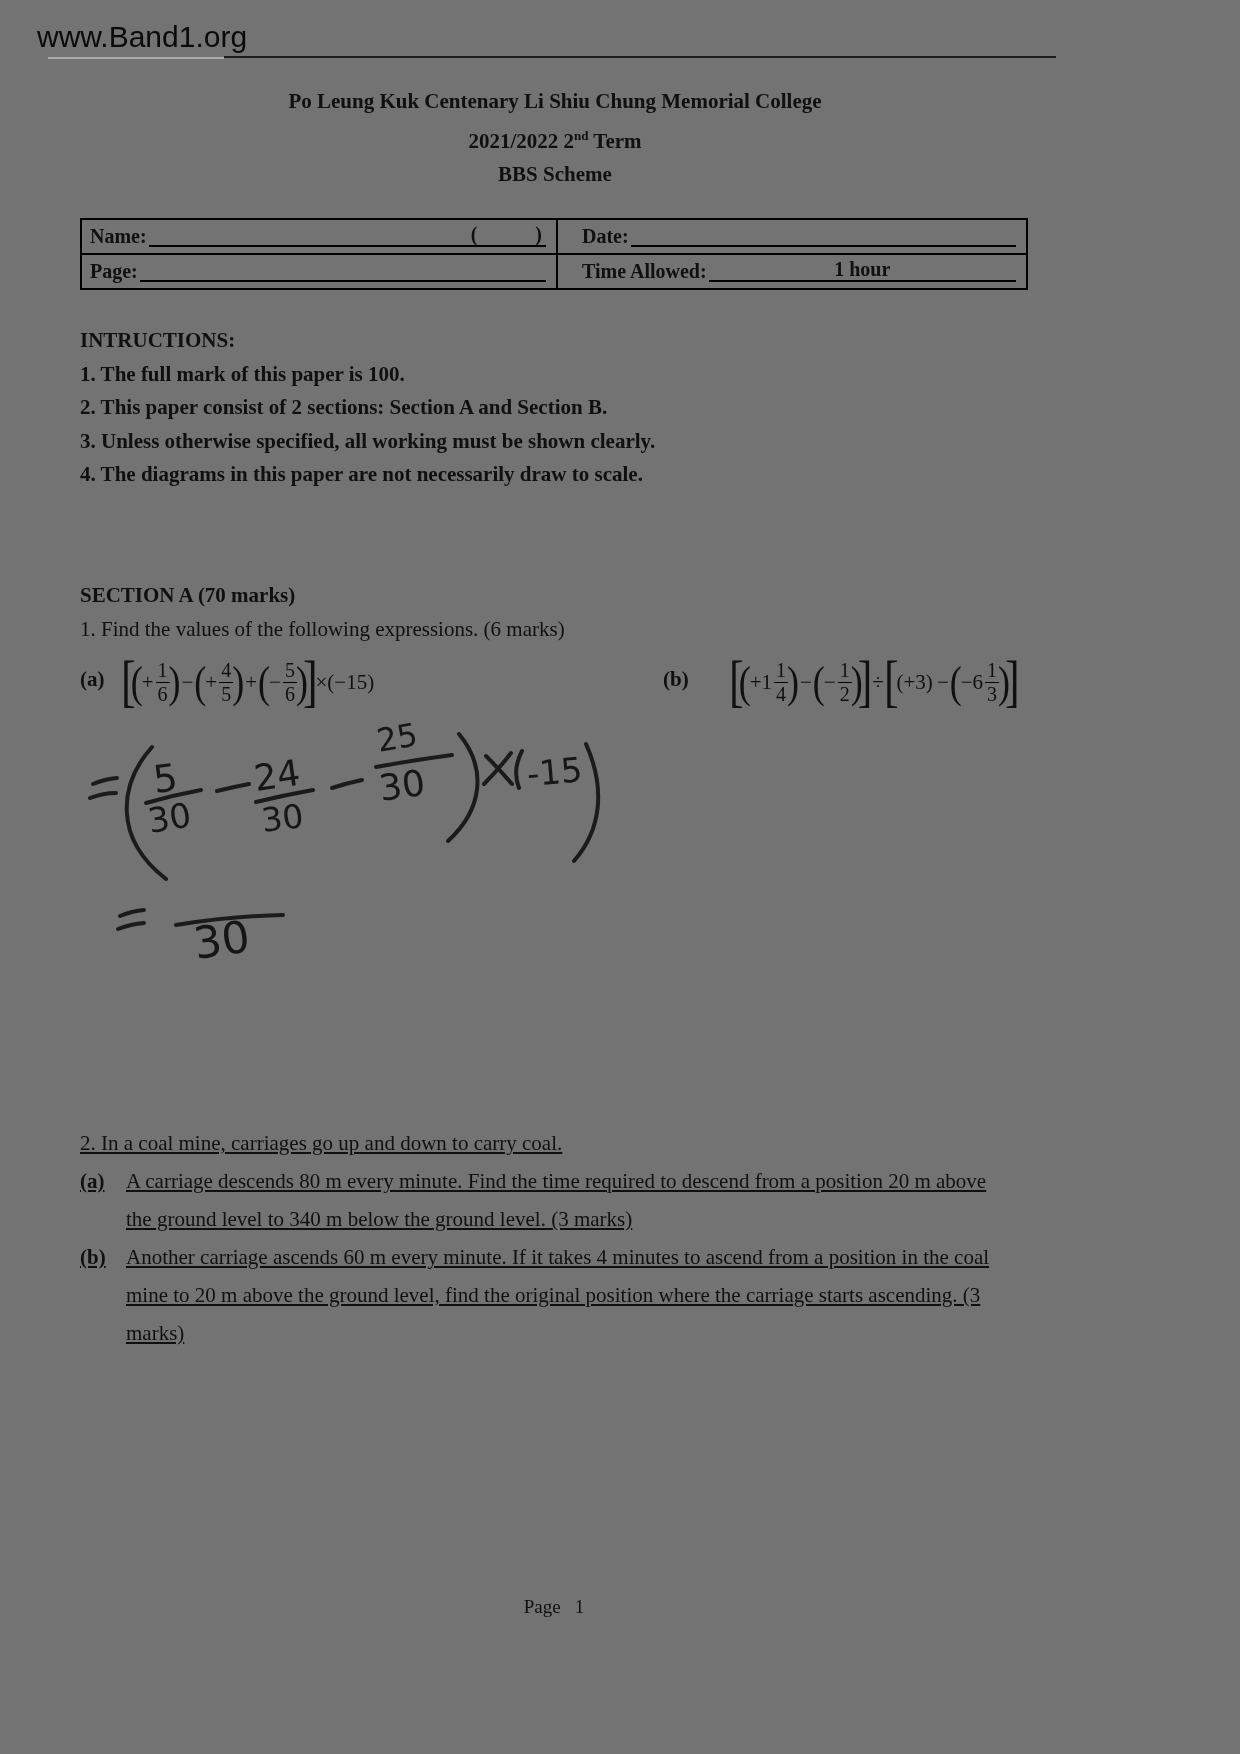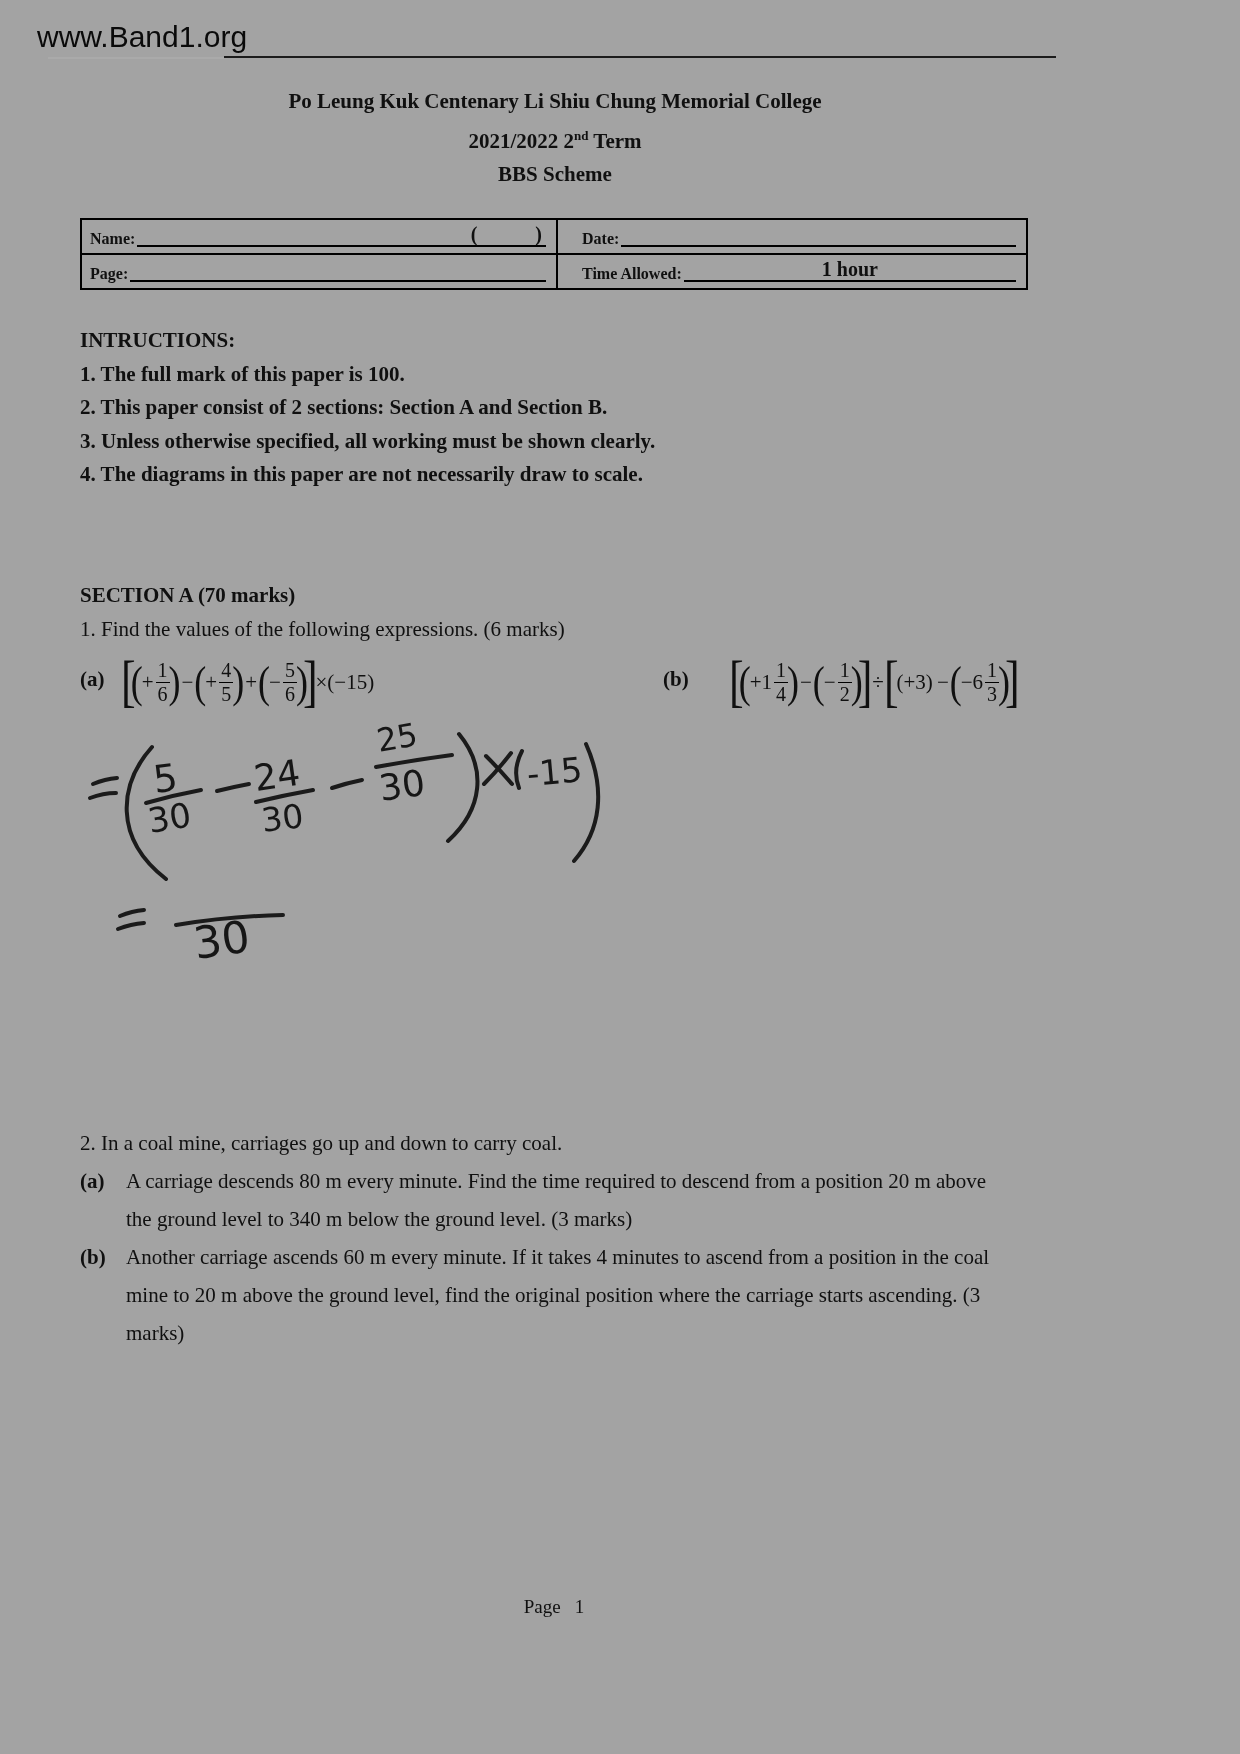--- a/index.html
+++ b/index.html
@@ -1,17 +1,17 @@
 <!DOCTYPE html>
 <html><head>
 <meta charset="utf-8">
 <style>
   html,body{margin:0;padding:0;background:#e8e8e8;}
   .page{
-    position:relative;width:1240px;height:1754px;background:#a3a3a3;
+    position:relative;width:1240px;height:1754px;background:#737373;
     font-family:"Liberation Serif",serif;color:#101010;overflow:hidden;
     margin:0 auto;
   }
   
   .site-url{
     position:absolute;left:37px;top:20px;
     font-family:"Liberation Sans",sans-serif;font-size:30px;color:#0a0a0a;
   }
   .site-underline-light{position:absolute;left:48px;top:57px;width:176px;height:2px;background:#aaa;}
   .site-underline-dark{position:absolute;left:224px;top:56px;width:832px;height:2px;background:#1c1c1c;}
@@ -20,21 +20,21 @@
   .exam-header{position:absolute;left:80px;top:85px;width:950px;text-align:center;
     font-weight:bold;font-size:21px;line-height:33.5px;}
   .exam-header sup{font-size:13px;}
 
   
   .itable{position:absolute;left:80px;top:218px;width:948px;border:2.5px solid #000;box-sizing:border-box;}
   .irow{display:flex;height:33px;}
   .irow + .irow{border-top:2px solid #000;}
   .icell-l{width:476px;border-right:2px solid #000;box-sizing:border-box;display:flex;align-items:flex-end;padding:2px 10px 5px 8px;}
   .icell-r{flex:1;display:flex;align-items:flex-end;padding:2px 10px 5px 24px;}
-  .ilabel{font-weight:bold;font-size:16px;line-height:1.15;white-space:nowrap;}
+  .ilabel{font-weight:bold;font-size:20px;line-height:1.15;white-space:nowrap;}
   .blankline{flex:1;border-bottom:2.5px solid #000;margin:0 0 1px 2px;display:flex;align-items:flex-end;min-height:22px;}
   .blankline.right{justify-content:flex-end;}
   .blankline.center{justify-content:center;}
   .parens{font-weight:bold;font-size:20px;line-height:1.1;padding-right:4px;display:flex;}
   .pgap{display:inline-block;width:58px;}
   .fillvalue{font-weight:bold;font-size:20px;line-height:1.1;}
 
   
   .instructions{position:absolute;left:80px;top:324px;width:950px;
     font-weight:bold;font-size:21px;line-height:33.5px;}
@@ -58,21 +58,21 @@
   .bracket{display:inline-block;font-size:44px;font-weight:400;transform:scaleY(1.28);line-height:1;margin:0 -3px;}
   .mop{margin:0 3px;}
   .mtxt{margin:0 1px;}
 
   
   .handwriting{position:absolute;left:70px;top:720px;width:545px;height:270px;}
   .handwriting path{stroke:#1b1b1b;stroke-width:4;fill:none;stroke-linecap:round;stroke-linejoin:round;}
   .handwriting text{fill:#161616;font-family:"DejaVu Sans",sans-serif;}
 
   
-  .q2{position:absolute;left:80px;top:1124px;width:925px;font-size:21px;line-height:38px;}
+  .q2{position:absolute;left:80px;top:1124px;width:925px;font-size:21px;line-height:38px;text-decoration:underline;}
   .q2-part{display:flex;}
   .q2-label{width:46px;flex:none;font-weight:bold;}
   .q2-text{flex:1;}
 
   
   .footer{position:absolute;left:80px;top:1596px;width:948px;text-align:center;font-size:19px;}
   .footer .gap{display:inline-block;width:14px;}
 </style>
 </head>
 <body>

